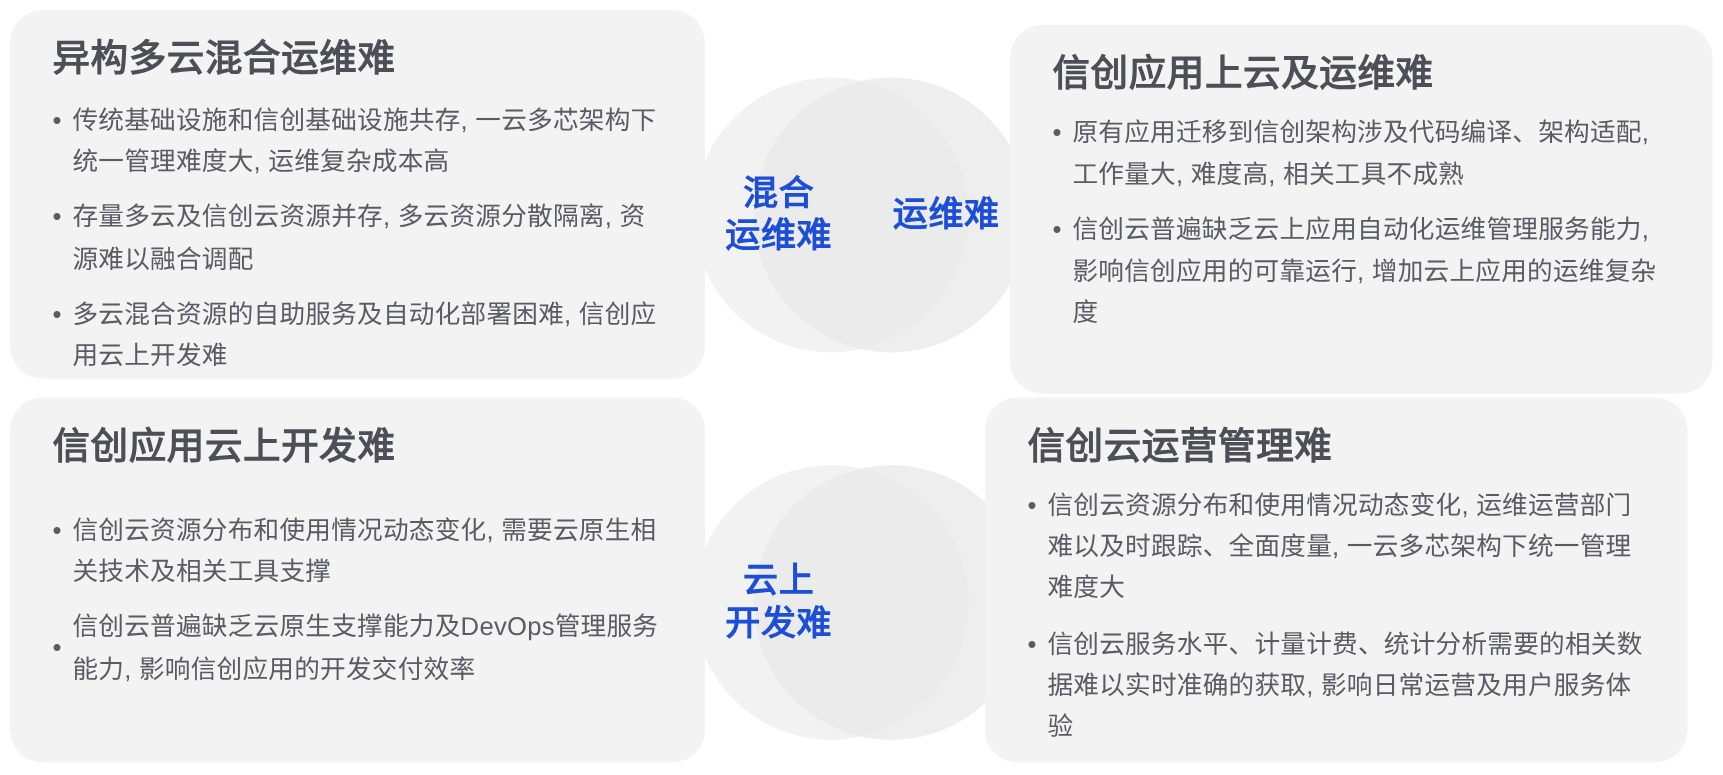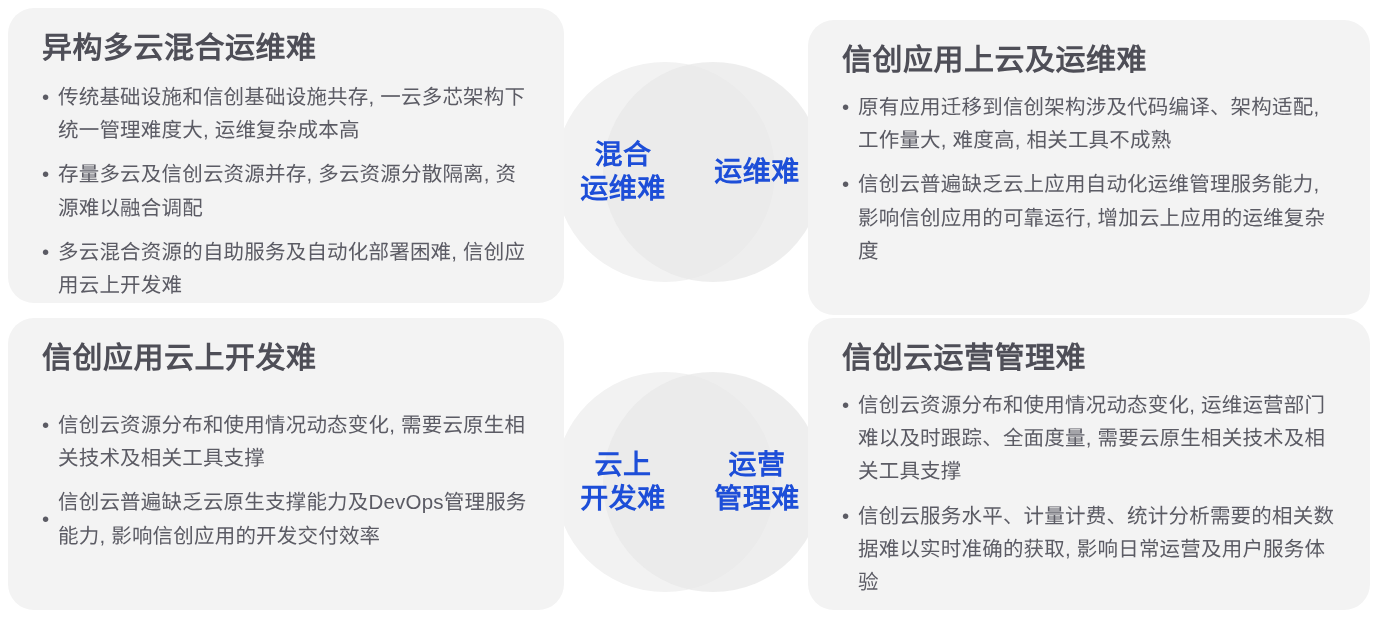--- a/index.html
+++ b/index.html
@@ -28,21 +28,21 @@
     position: absolute;
     background: #f3f3f3;
     border-radius: 26px;
     box-sizing: border-box;
     padding: 22px 34px 20px 34px;
     z-index: 1;
   }
   .card-tl { left: 8px;   top: 8px;   width: 556px; height: 295px; }
   .card-tr { left: 808px; top: 20px;   width: 562px; height: 295px; }
   .card-bl { left: 8px;   top: 318px; width: 556px; height: 292px; }
-  .card-br { left: 808px; top: 318px; width: 562px; height: 292px; }
+  .card-br { left: 788px; top: 318px; width: 562px; height: 292px; }
 
   .card-title {
     font-size: 30px;
     font-weight: bold;
     color: #4e4e57;
     letter-spacing: 0.5px;
     line-height: 1.2;
     margin: 0 0 14px 0;
     white-space: nowrap;
   }
@@ -176,21 +176,21 @@
         <span class="bullet-text">信创云普遍缺乏云原生支撑能力及DevOps管理服务能力, 影响信创应用的开发交付效率</span>
       </li>
     </ul>
   </section>
 
   <section class="card card-br">
     <h2 class="card-title">信创云运营管理难</h2>
     <ul class="bullets">
       <li class="bullet">
         <span class="bullet-dot">•</span>
-        <span class="bullet-text">信创云资源分布和使用情况动态变化, 运维运营部门难以及时跟踪、全面度量, 需要云原生相关技术及相关工具支撑</span>
+        <span class="bullet-text">信创云资源分布和使用情况动态变化, 运维运营部门难以及时跟踪、全面度量, 一云多芯架构下统一管理难度大</span>
       </li>
       <li class="bullet">
         <span class="bullet-dot">•</span>
         <span class="bullet-text">信创云服务水平、计量计费、统计分析需要的相关数据难以实时准确的获取, 影响日常运营及用户服务体验</span>
       </li>
     </ul>
   </section>
 
   <div class="venn venn-top">
     <div class="venn-circle left"></div>
@@ -204,19 +204,15 @@
     </div>
   </div>
 
   <div class="venn venn-bottom">
     <div class="venn-circle left"></div>
     <div class="venn-circle right"></div>
     <div class="venn-label lbl-left">
       <span class="l1">云上</span>
       <span class="l2">开发难</span>
     </div>
-    <div class="venn-label lbl-right">
-      <span class="l1">运营</span>
-      <span class="l2">管理难</span>
-    </div>
   </div>
 
 </div>
 
 </body></html>

